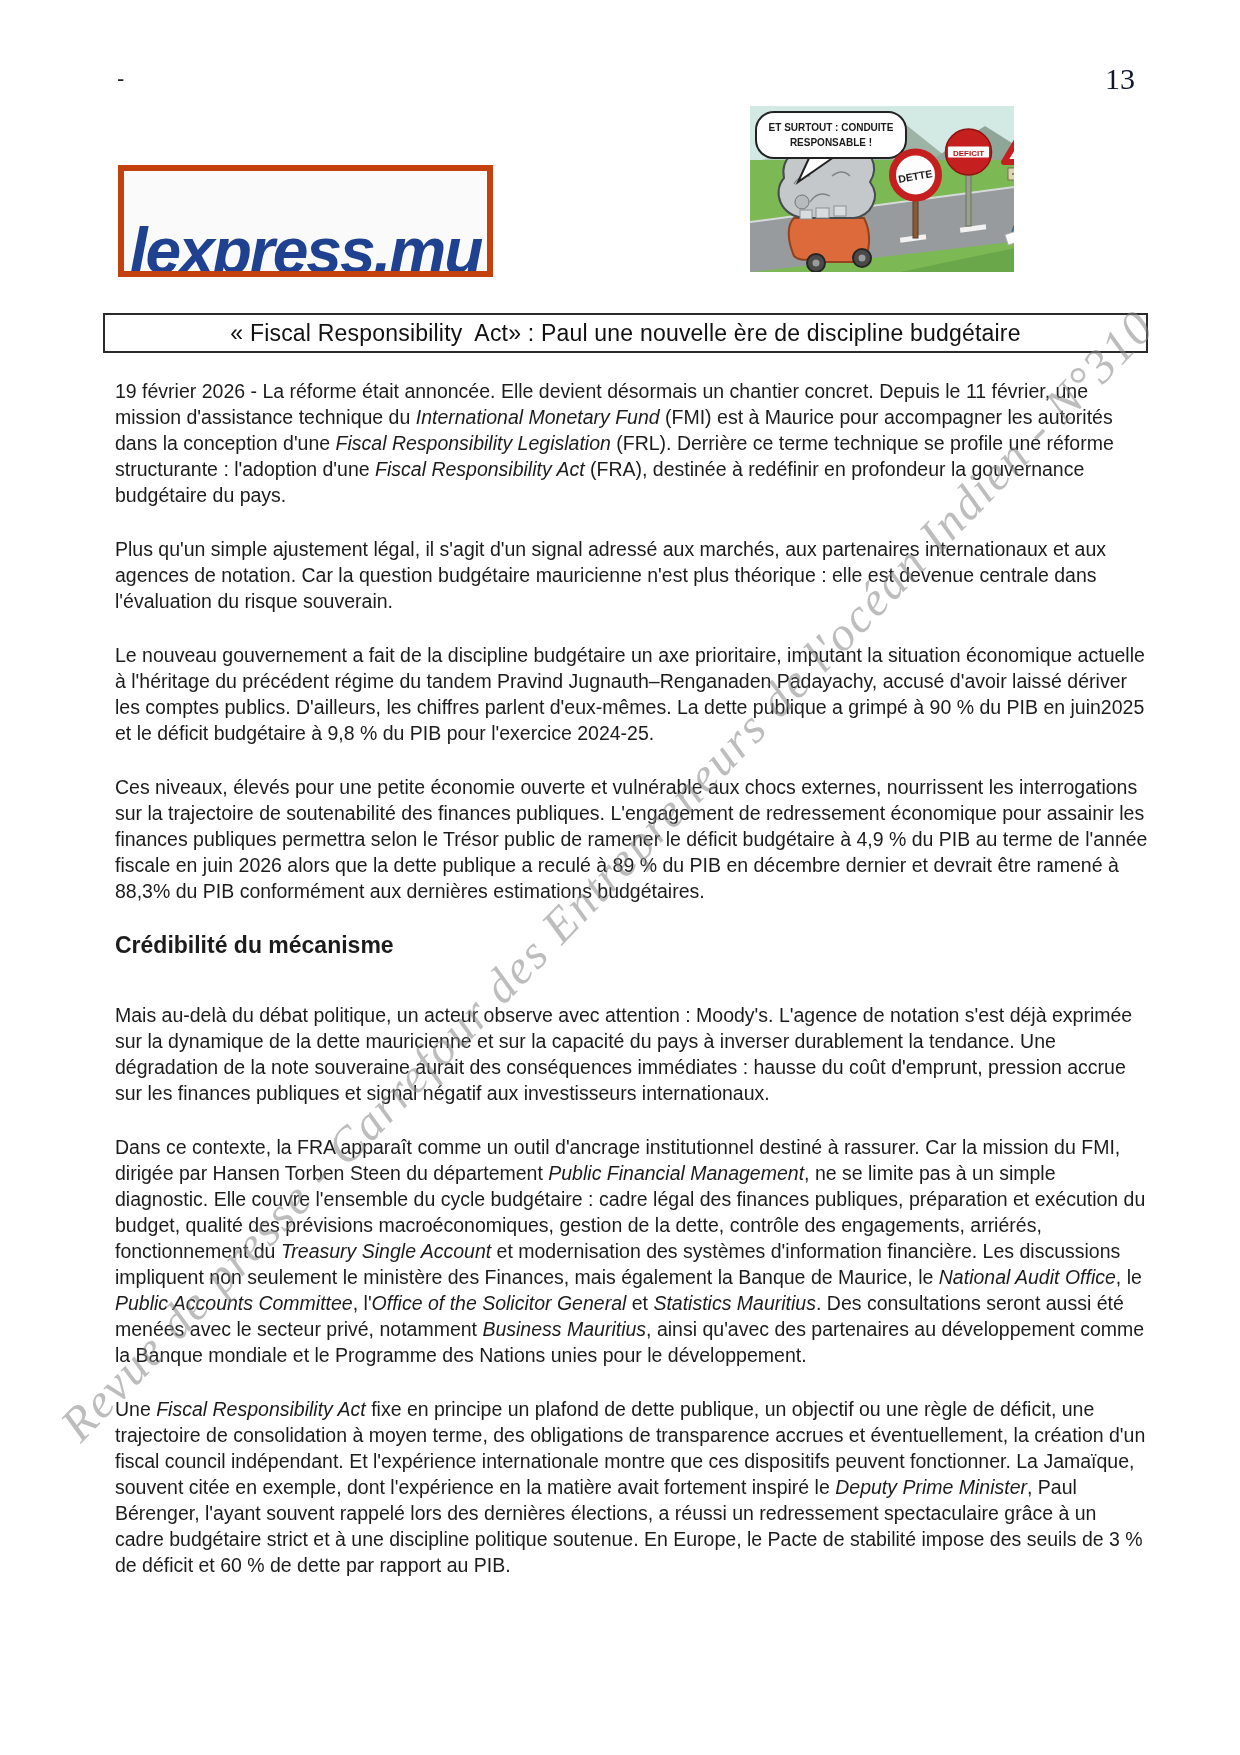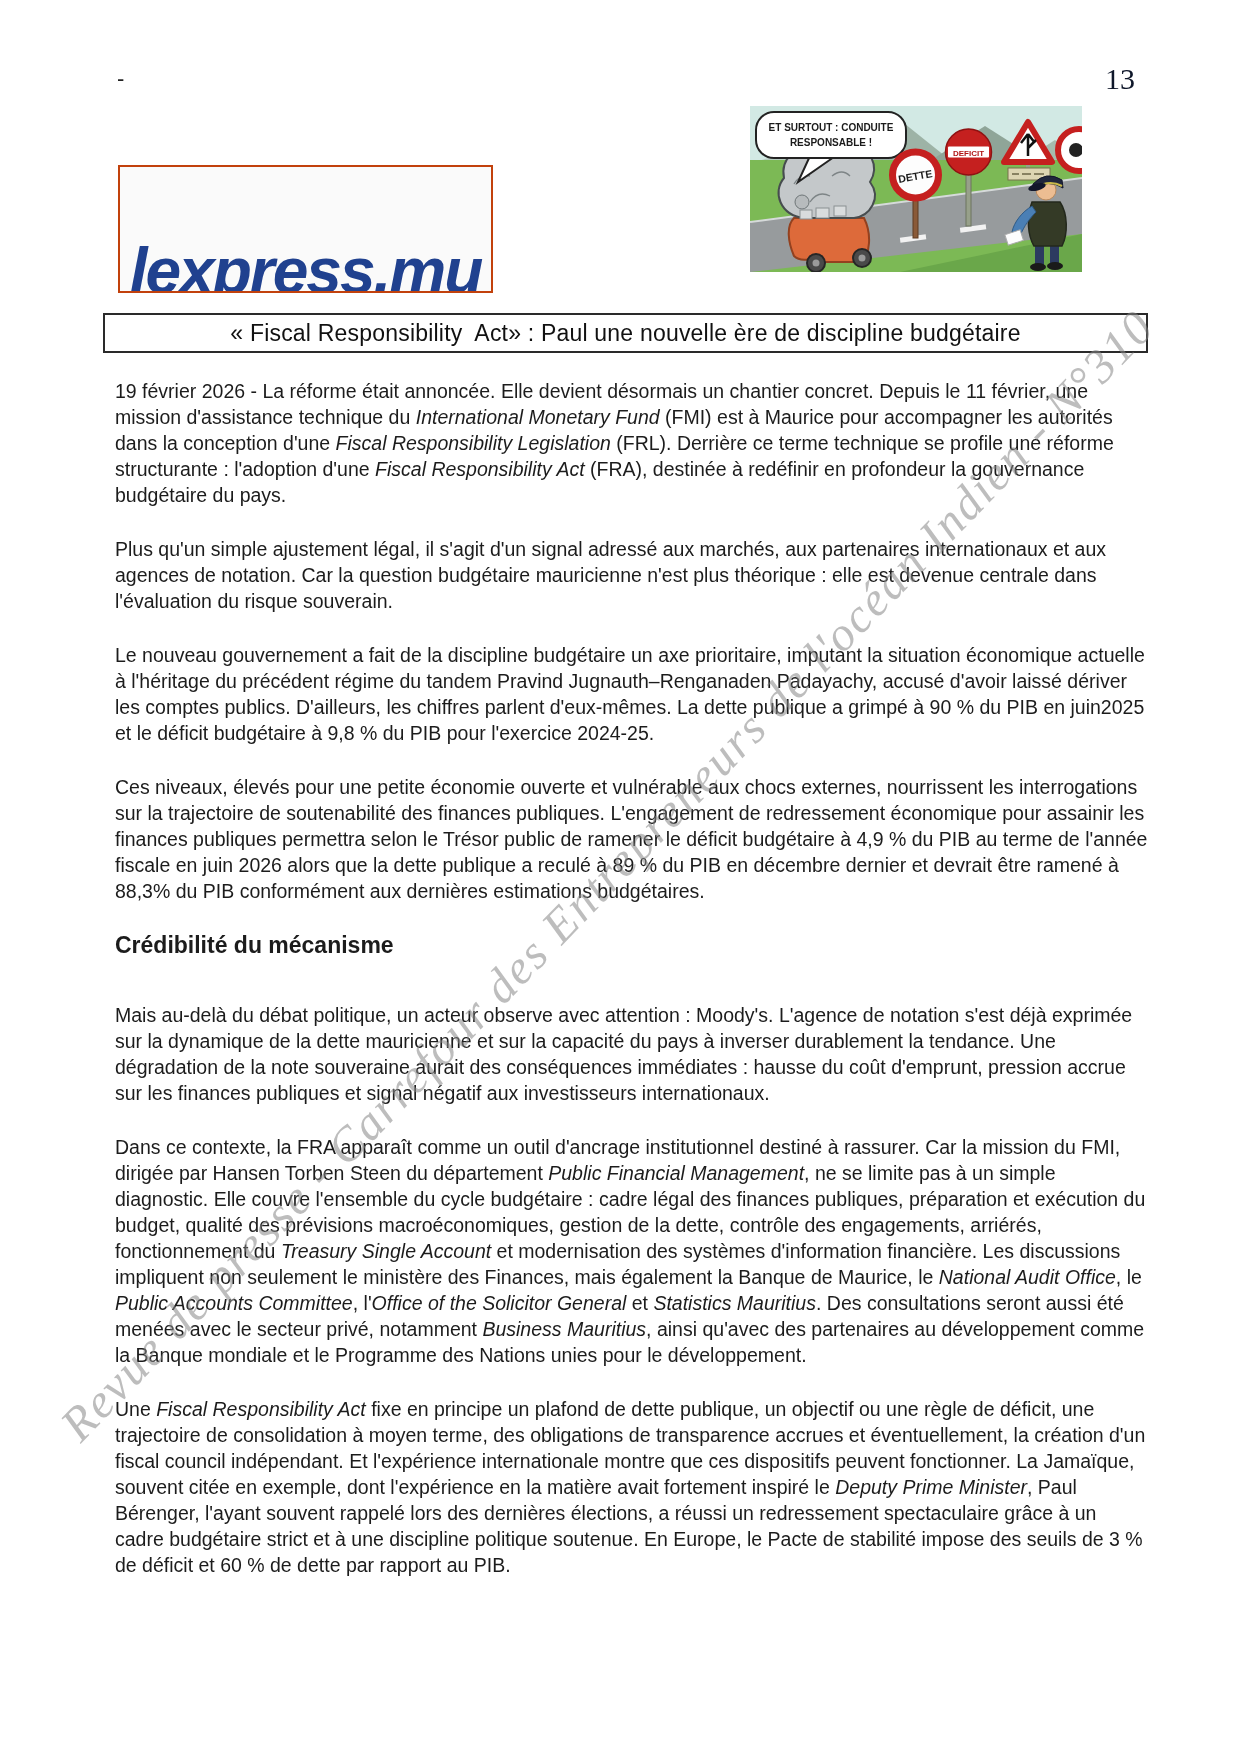--- a/index.html
+++ b/index.html
@@ -7,31 +7,31 @@
     width:1240px;height:1755px;position:relative;background:#ffffff;
     font-family:"Liberation Sans",sans-serif;color:#1c1c1c;overflow:hidden;
   }
   .page-dash{position:absolute;left:117px;top:66px;font-size:22px;color:#222;}
   .page-number{
     position:absolute;left:1100px;top:62px;width:40px;text-align:center;
     font-family:"Liberation Serif",serif;font-size:30px;color:#0f172a;
   }
   
   .logo-box{
-    position:absolute;left:118px;top:165px;width:375px;height:128px;
-    background:#fafafa;border:2px solid #c2410c;box-sizing:border-box;
+    position:absolute;left:118px;top:165px;width:375px;height:112px;
+    background:#fafafa;border:6px solid #c2410c;box-sizing:border-box;
     display:flex;align-items:flex-end;justify-content:center;overflow:hidden;
   }
   .logo-text{
     font-size:64px;font-weight:bold;font-style:italic;letter-spacing:-2px;
     color:#20418f;line-height:1;transform:translateY(12px);white-space:nowrap;
   }
   
   .cartoon{
-    position:absolute;left:750px;top:106px;width:332px;height:166px;
+    position:absolute;left:750px;top:106px;width:264px;height:166px;
     overflow:hidden;background:#86efac;
   }
   .cartoon svg{display:block;}
   
   .title-box{
     position:absolute;left:103px;top:313px;width:1045px;height:40px;
     border:2px solid #2a2a2a;box-sizing:border-box;
     display:flex;align-items:center;justify-content:center;
   }
   .title-text{font-size:23px;color:#111;white-space:pre-wrap;letter-spacing:.2px;}

